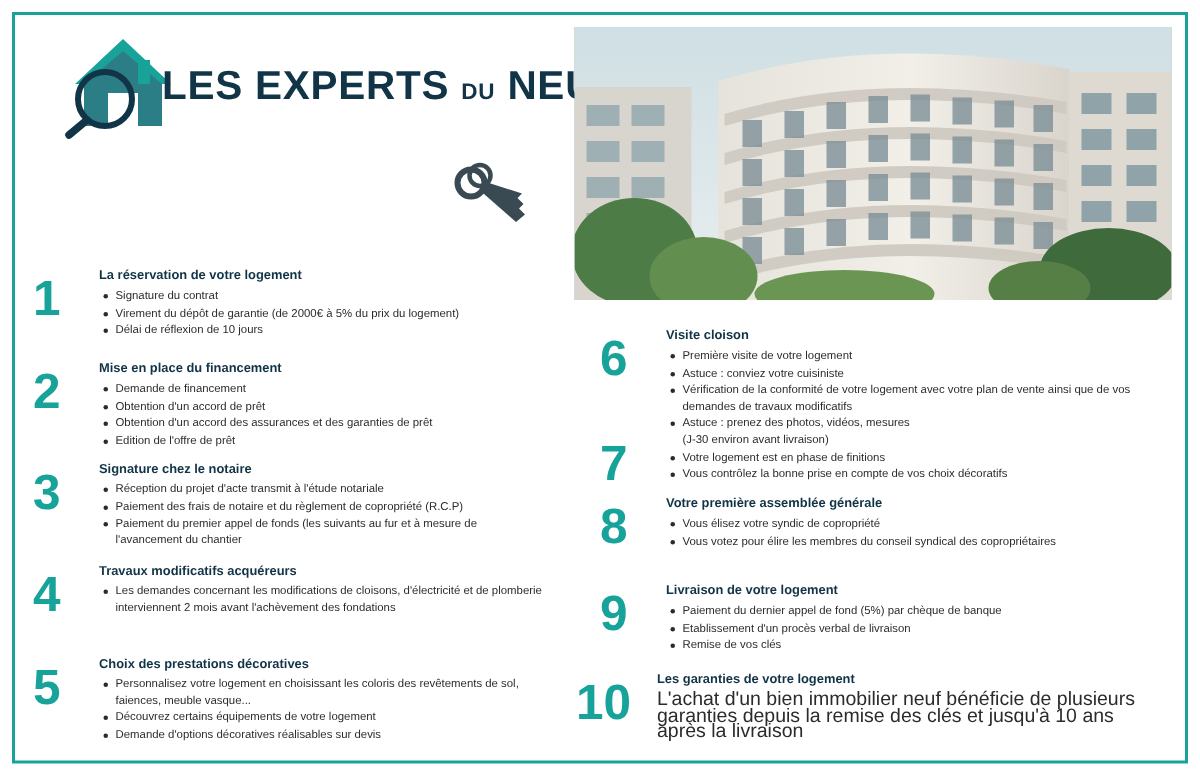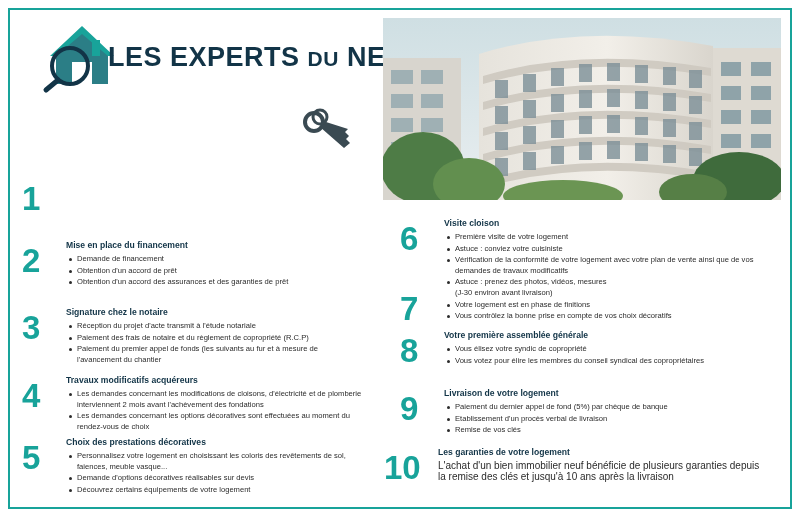--- a/index.html
+++ b/index.html
@@ -42,21 +42,21 @@
     position: absolute;
     left: 82px;
     top: 24px;
     white-space: nowrap;
     font-size: 27px;
     font-weight: bold;
     color: #123447;
     letter-spacing: 0.5px;
   }
   .logo-text .small {
-    font-size: 21px;
+    font-size: 15px;
     font-weight: bold;
     color: #123447;
   }
   
   .main-title {
     position: absolute;
     left: 28px;
     top: 95px;
     width: 330px;
     font-size: 28px;
@@ -126,21 +126,21 @@
     left: -8px;
     top: 4px;
     width: 3px;
     height: 3px;
     background: #2b2b2b;
     border-radius: 50%;
   }
   .step li.nobullet:before { display: none; }
   .step p.plain {
     margin: 0;
-    font-size: 10px;
+    font-size: 13px;
     line-height: 10.5px;
     color: #2b2b2b;
   }
   
   #step-1 { left: 22px; top: 178px;  width: 330px; }
   #step-2 { left: 22px; top: 240px;  width: 330px; }
   #step-3 { left: 22px; top: 307px;  width: 340px; }
   #step-4 { left: 22px; top: 375px;  width: 350px; }
   #step-5 { left: 22px; top: 437px;  width: 340px; }
 
@@ -274,30 +274,39 @@
         <ellipse cx="86" cy="166" rx="36" ry="26" fill="#628f4f"></ellipse>
         <ellipse cx="356" cy="162" rx="46" ry="28" fill="#3f6b3c"></ellipse>
         <ellipse cx="310" cy="174" rx="34" ry="18" fill="#567f46"></ellipse>
         <ellipse cx="180" cy="178" rx="60" ry="16" fill="#6b9553"></ellipse>
       </g>
     </svg>
   </div>
 
   <div class="step" id="step-1">
     <div class="num">1</div>
+    <div class="body">
+      <p class="title">La réservation de votre logement</p>
+      <ul>
+        <li>Signature du contrat</li>
+        <li>Virement du dépôt de garantie (de 2000€ à 5% du prix du logement)</li>
+        <li>Délai de réflexion de 10 jours</li>
+      </ul>
+    </div>
   </div>
 
   <div class="step" id="step-2">
     <div class="num">2</div>
     <div class="body">
       <p class="title">Mise en place du financement</p>
       <ul>
         <li>Demande de financement</li>
         <li>Obtention d'un accord de prêt</li>
         <li>Obtention d'un accord des assurances et des garanties de prêt</li>
+        <li>Edition de l'offre de prêt</li>
       </ul>
     </div>
   </div>
 
   <div class="step" id="step-3">
     <div class="num">3</div>
     <div class="body">
       <p class="title">Signature chez le notaire</p>
       <ul>
         <li>Réception du projet d'acte transmit à l'étude notariale</li>
@@ -306,33 +315,32 @@
       </ul>
     </div>
   </div>
 
   <div class="step" id="step-4">
     <div class="num">4</div>
     <div class="body">
       <p class="title">Travaux modificatifs acquéreurs</p>
       <ul>
         <li>Les demandes concernant les modifications de cloisons, d'électricité et de plomberie interviennent 2 mois avant l'achèvement des fondations</li>
-        <li>Les demandes concernant les options décoratives sont effectuées au moment du rendez-vous de choix</li>
       </ul>
     </div>
   </div>
 
   <div class="step" id="step-5">
     <div class="num">5</div>
     <div class="body">
       <p class="title">Choix des prestations décoratives</p>
       <ul>
         <li>Personnalisez votre logement en choisissant les coloris des revêtements de sol, faiences, meuble vasque...</li>
+        <li>Découvrez certains équipements de votre logement</li>
         <li>Demande d'options décoratives réalisables sur devis</li>
-        <li>Découvrez certains équipements de votre logement</li>
       </ul>
     </div>
   </div>
 
   <div class="step" id="step-6">
     <div class="num">6</div>
     <div class="body">
       <p class="title">Visite cloison</p>
       <ul>
         <li>Première visite de votre logement</li>

